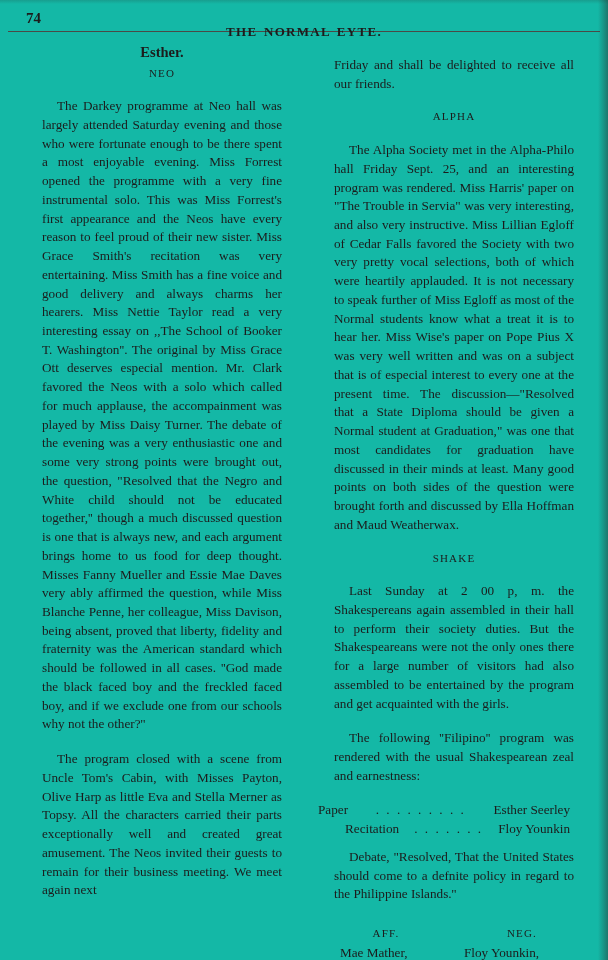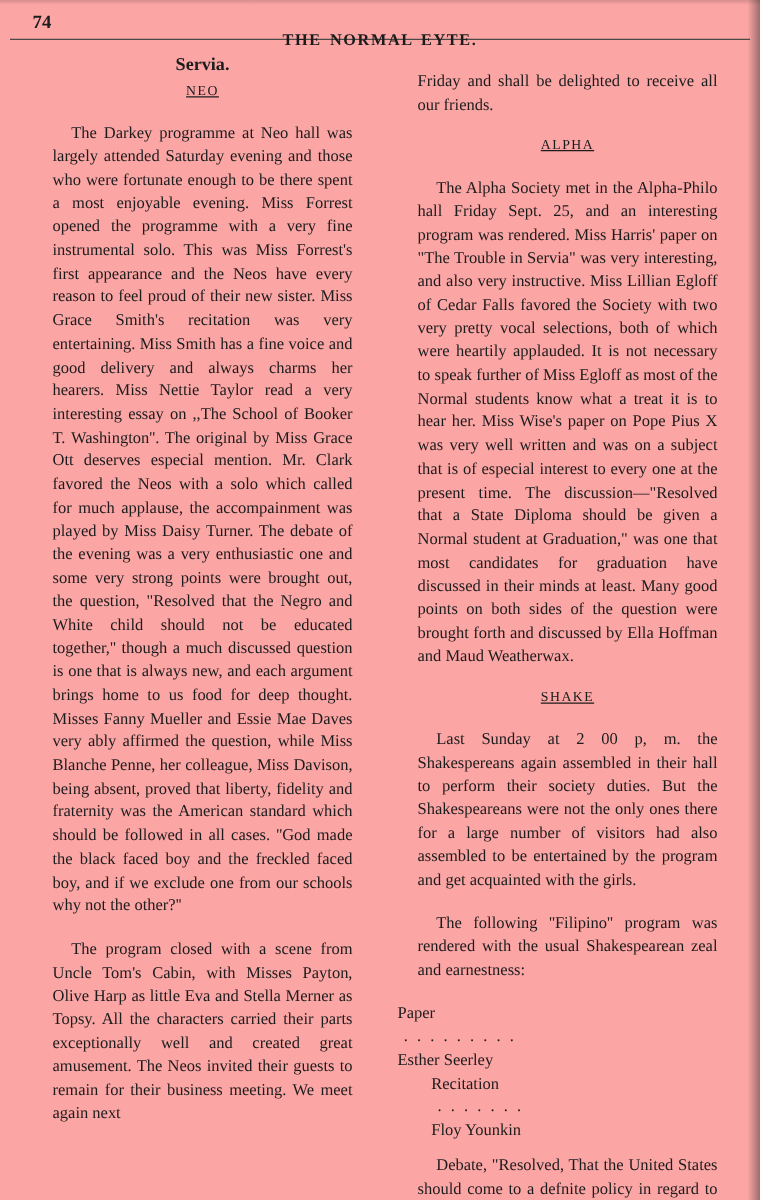--- a/index.html
+++ b/index.html
@@ -4,21 +4,21 @@
 <style>
   html, body { margin: 0; padding: 0; }
   body {
     width: 608px; height: 960px;
     background: #dddcd8;
     font-family: "Liberation Serif", "DejaVu Serif", serif;
   }
   .page {
     position: relative;
     width: 608px; height: 960px;
-    background: #fca5a5;
+    background: #14b8a6;
     color: #1c1c1c;
     overflow: hidden;
     box-sizing: border-box;
   }
   
   .page::after {
     content: "";
     position: absolute; top: 0; right: 0;
     width: 10px; height: 100%;
     background: linear-gradient(to right, rgba(40,40,38,0), rgba(40,40,38,0.45));
@@ -71,30 +71,28 @@
     text-align: center;
     font-size: 14.5px;
     font-weight: bold;
   }
   .sub-heading {
     margin: 3px 0 2px 0;
     text-align: center;
     font-size: 11px;
     font-weight: normal;
     letter-spacing: 1.2px;
-    text-decoration: underline;
   }
   p { margin: 16px; text-indent: 15px; }
   p.noindent { text-indent: 0; }
   .program-line {
     display: flex;
-    align-items: flex-start;
+    align-items: center;
     margin-top: 8px;
     padding-right: 20px;
-    flex-direction: column;
   }
   .program-line + .program-line { margin-top: 0; margin-left: 27px; }
   .pl-dots {
     flex: 1;
     text-align: center;
     white-space: nowrap;
     overflow: hidden;
     padding: 0 5px;
     letter-spacing: 2px;
   }
@@ -120,21 +118,21 @@
 
   <div class="header">
     <span class="pagenum">74</span>
     <div class="masthead">THE NORMAL EYTE.</div>
   </div>
   <div class="rule"></div>
 
   <div class="columns">
 
     <div class="col">
-      <div class="section-title">Servia.</div>
+      <div class="section-title">Esther.</div>
       <div class="sub-heading">NEO</div>
       <p class="indent">The Darkey programme at Neo hall was largely attended Saturday evening and those who were fortunate enough to be there spent a most enjoyable evening. Miss Forrest opened the programme with a very fine instrumental solo. This was Miss Forrest's first appearance and the Neos have every reason to feel proud of their new sister. Miss Grace Smith's recitation was very entertaining. Miss Smith has a fine voice and good delivery and always charms her hearers. Miss Nettie Taylor read a very interesting essay on ,,The School of Booker T. Washington''. The original by Miss Grace Ott deserves especial mention. Mr. Clark favored the Neos with a solo which called for much applause, the accompainment was played by Miss Daisy Turner. The debate of the evening was a very enthusiastic one and some very strong points were brought out, the question, "Resolved that the Negro and White child should not be educated together,'' though a much discussed question is one that is always new, and each argument brings home to us food for deep thought. Misses Fanny Mueller and Essie Mae Daves very ably affirmed the question, while Miss Blanche Penne, her colleague, Miss Davison, being absent, proved that liberty, fidelity and fraternity was the American standard which should be followed in all cases. ''God made the black faced boy and the freckled faced boy, and if we exclude one from our schools why not the other?''</p>
       <p class="indent">The program closed with a scene from Uncle Tom's Cabin, with Misses Payton, Olive Harp as little Eva and Stella Merner as Topsy. All the characters carried their parts exceptionally well and created great amusement. The Neos invited their guests to remain for their business meeting. We meet again next</p>
     </div>
 
     <div class="col">
       <p class="noindent">Friday and shall be delighted to receive all our friends.</p>
 
       <div class="sub-heading">ALPHA</div>
       <p class="indent">The Alpha Society met in the Alpha-Philo hall Friday Sept. 25, and an interesting program was rendered. Miss Harris' paper on "The Trouble in Servia" was very interesting, and also very instructive. Miss Lillian Egloff of Cedar Falls favored the Society with two very pretty vocal selections, both of which were heartily applauded. It is not necessary to speak further of Miss Egloff as most of the Normal students know what a treat it is to hear her. Miss Wise's paper on Pope Pius X was very well written and was on a subject that is of especial interest to every one at the present time. The discussion—"Resolved that a State Diploma should be given a Normal student at Graduation," was one that most candidates for graduation have discussed in their minds at least. Many good points on both sides of the question were brought forth and discussed by Ella Hoffman and Maud Weatherwax.</p>

